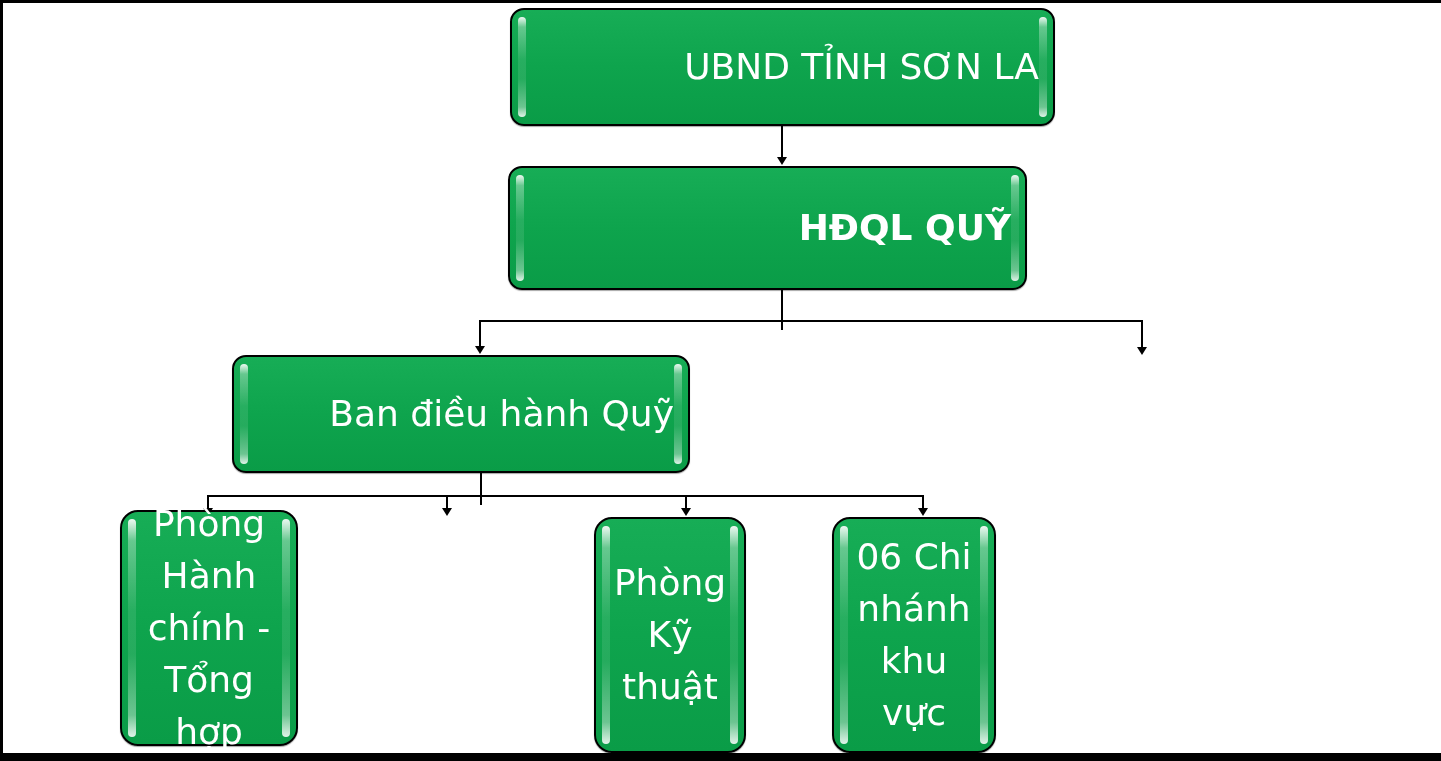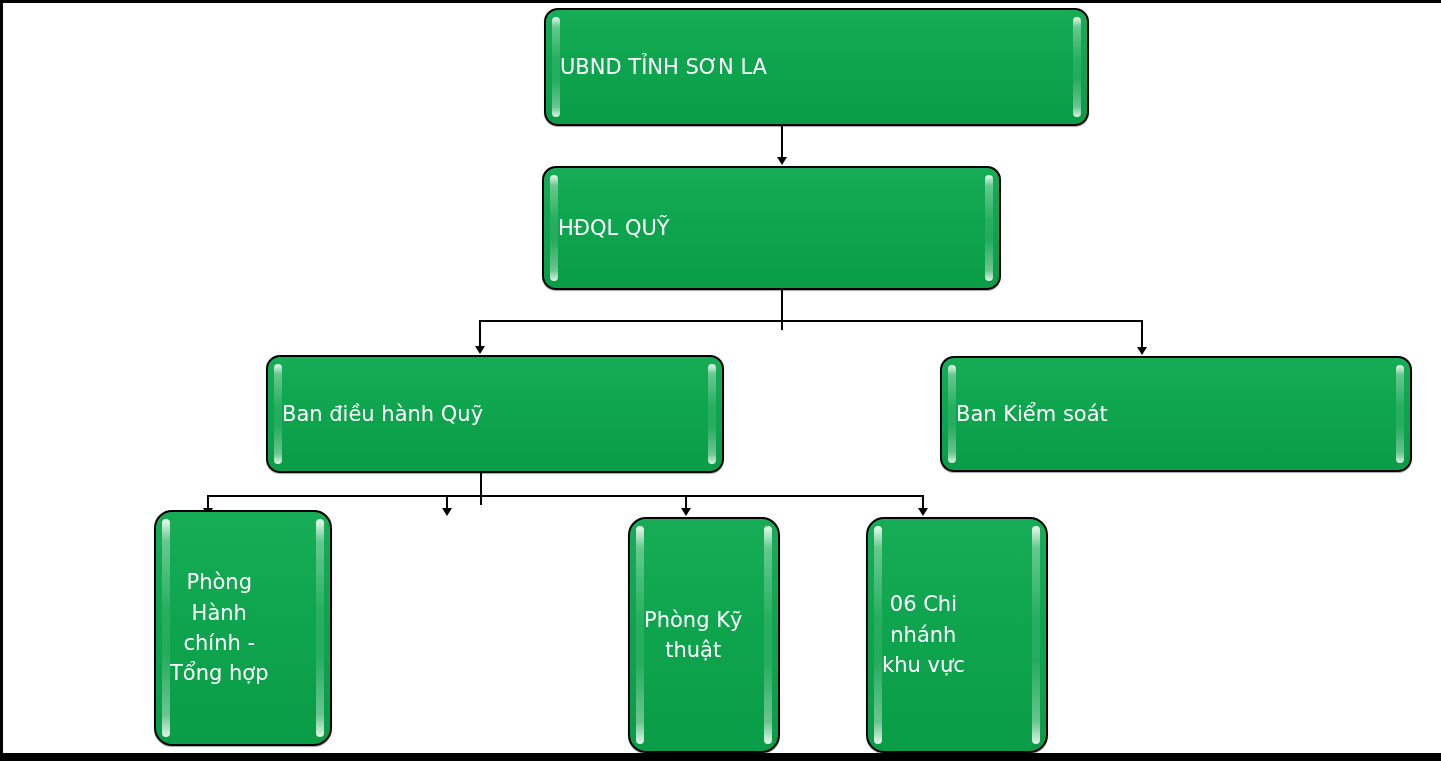--- a/index.html
+++ b/index.html
@@ -20,26 +20,25 @@
   
   .node {
     position: absolute;
     box-sizing: border-box;
     background: linear-gradient(180deg, #17ad56 0%, var(--node-fill, #0ea44d) 50%, #0a9c47 100%);
     border: 2px solid var(--node-border, #000);
     border-radius: 14px;
     color: var(--text, #fff);
     display: flex;
     align-items: center;
-    justify-content: flex-start;
+    justify-content: flex-end;
     text-align: center;
-    font-size: 21px;
+    font-size: 36px;
     line-height: 1.45;
     box-shadow: 0 1px 1px rgba(0,0,0,0.35);
-    margin-left: 34px;
   }
   .node::before, .node::after {
     content: "";
     position: absolute;
     top: 7px;
     bottom: 7px;
     width: 8px;
     border-radius: 8px;
     background: linear-gradient(180deg,
       rgba(255,255,255,0.92) 0%,
@@ -51,27 +50,27 @@
   }
   .node::before { left: 6px; }
   .node::after  { right: 6px; }
 
   .node .label { white-space: pre-line; padding: 0 14px; position: relative; }
 
   .small { border-radius: 18px; }
 
   
   #node-root { left: 510px; top: 8px;   width: 545px; height: 118px; }
-  #node-hdql { left: 508px; top: 166px; width: 459px; height: 124px; }
+  #node-hdql { left: 508px; top: 166px; width: 519px; height: 124px; font-weight: bold; }
   #node-bdh  { left: 232px; top: 355px; width: 458px; height: 118px; }
   #node-bks  { left: 906px; top: 356px; width: 472px; height: 116px; }
   #node-p1   { left: 120px; top: 510px; width: 178px; height: 236px; }
   #node-p2   { left: 357px; top: 517px; width: 180px; height: 236px; }
   #node-p3   { left: 594px; top: 517px; width: 152px; height: 236px; }
-  #node-p4   { left: 832px; top: 517px; width: 182px; height: 236px; }
+  #node-p4   { left: 832px; top: 517px; width: 164px; height: 236px; }
 
   
   .vline, .hline { position: absolute; background: var(--connector, #000); }
   .arrow {
     position: absolute;
     width: 0; height: 0;
     border-left: 5px solid transparent;
     border-right: 5px solid transparent;
     border-top: 8px solid var(--connector, #000);
   }
@@ -99,23 +98,20 @@
   <div class="vline" style="left:781px; top:290px; width:2px; height:40px;"></div>
   <div class="hline" style="left:479px; top:320px; width:664px; height:2px;"></div>
   <div class="vline" style="left:479px; top:320px; width:2px; height:27px;"></div>
   <div class="arrow" style="left:475px; top:346px;"></div>
   <div class="vline" style="left:1141px; top:320px; width:2px; height:28px;"></div>
   <div class="arrow" style="left:1137px; top:347px;"></div>
 
   <div class="node" id="node-bdh">
     <span class="label">Ban điều hành Quỹ</span>
   </div>
-  <div class="node" id="node-bks">
-    <span class="label">Ban Kiểm soát</span>
-  </div>
 
   <div class="vline" style="left:480px; top:472px; width:2px; height:33px;"></div>
   <div class="hline" style="left:207px; top:495px; width:717px; height:2px;"></div>
   <div class="vline" style="left:207px; top:495px; width:2px; height:14px;"></div>
   <div class="arrow" style="left:203px; top:508px;"></div>
   <div class="vline" style="left:446px; top:495px; width:2px; height:14px;"></div>
   <div class="arrow" style="left:442px; top:508px;"></div>
   <div class="vline" style="left:685px; top:495px; width:2px; height:14px;"></div>
   <div class="arrow" style="left:681px; top:508px;"></div>
   <div class="vline" style="left:922px; top:495px; width:2px; height:14px;"></div>

